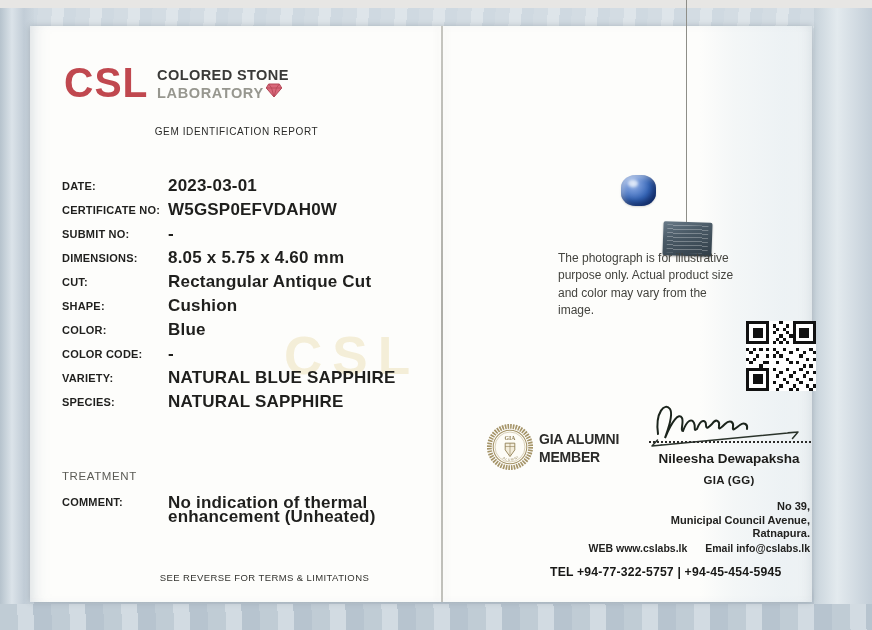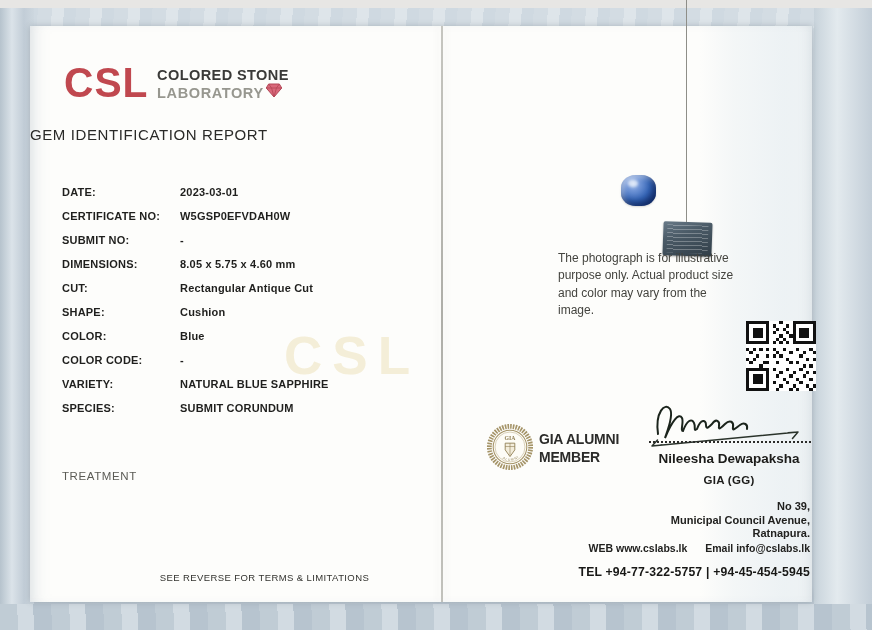--- a/index.html
+++ b/index.html
@@ -22,28 +22,28 @@
     background:linear-gradient(180deg,#c6c6c0,#aeaea8 50%,#c2c2bc);
     box-shadow:-4px 0 6px rgba(0,0,0,.05),4px 0 6px rgba(0,0,0,.05);}
   .right-tint{position:absolute;left:700px;top:26px;width:112px;height:576px;pointer-events:none;
     background:linear-gradient(90deg,rgba(190,210,225,0) 0,rgba(195,213,226,.16) 30%,rgba(190,210,225,.26) 75%,rgba(170,193,210,.18) 100%);}
   
   .logo{position:absolute;left:64px;top:60px;display:flex;align-items:flex-start;transform:scaleX(.97);transform-origin:left top;}
   .logo-abbr{font-size:42px;font-weight:700;letter-spacing:1px;line-height:46px;}
   .logo-words{margin-left:9px;margin-top:6px;}
   .logo-l1{font-size:15px;font-weight:800;color:#3a3a38;letter-spacing:.4px;line-height:17px;}
   .logo-l2{font-size:15px;font-weight:700;color:#97978f;letter-spacing:.6px;line-height:17px;display:flex;align-items:center;gap:2px;}
-  .title{position:absolute;left:30px;top:126px;width:413px;
-    font-size:15px;font-weight:400;color:#2a2a28;letter-spacing:.6px;}
+  .title{position:absolute;left:30px;top:126px;width:413px;text-align:center;
+    font-size:10px;font-weight:400;color:#2a2a28;letter-spacing:.6px;}
   
   .fields{position:absolute;left:62px;top:174px;width:365px;}
-  .frow{display:flex;height:24px;align-items:flex-end;gap:12px;}
+  .frow{display:flex;height:24px;align-items:center;}
   .frow.gap{margin-top:20px;}
   .flab{width:106px;flex:none;font-size:11px;font-weight:700;color:#1f1f1d;letter-spacing:.2px;}
-  .fval{font-size:11px;font-weight:700;color:#1f1f1d;letter-spacing:.2px;}
+  .fval{font-size:17px;font-weight:700;color:#1f1f1d;letter-spacing:.2px;}
   .treatment{position:absolute;left:62px;top:470px;font-size:11.5px;font-weight:400;color:#5b5b55;letter-spacing:.6px;}
   .comment-row{position:absolute;left:62px;top:496px;display:flex;width:380px;}
   .comment-row .flab{width:106px;}
   .comment-row .fval{width:245px;line-height:14px;}
   .watermark{position:absolute;left:284px;top:325px;font-size:53px;font-weight:700;letter-spacing:10px;
     color:#f3ecd2;opacity:.85;}
   .footer-note{position:absolute;left:30px;top:572px;width:413px;text-align:center;
     font-size:9.5px;color:#33332f;letter-spacing:.4px;padding-left:28px;}
   
   .gem{position:absolute;left:621px;top:175px;width:35px;height:31px;border-radius:42%;
@@ -67,21 +67,21 @@
   .dotline{position:absolute;left:649px;top:441px;width:162px;border-top:2px dotted #2c2c2a;}
   .signame{position:absolute;left:639px;top:451px;width:180px;text-align:center;
     font-size:13.5px;font-weight:700;color:#1c1c1a;}
   .sigcred{position:absolute;left:639px;top:474px;width:180px;text-align:center;
     font-size:11.5px;font-weight:700;color:#1c1c1a;letter-spacing:.3px;}
   
   .address{position:absolute;right:62px;top:500px;width:230px;text-align:right;
     font-size:11px;font-weight:700;color:#21211f;line-height:13.5px;}
   .webline{margin-top:1px;font-size:10.5px;font-weight:600;}
   .webline .sep{display:inline-block;width:12px;}
-  .tel{position:absolute;right:62px;top:565px;width:260px;text-align:right;
+  .tel{position:absolute;right:62px;top:565px;width:260px;text-align:left;
     font-size:12.2px;font-weight:700;color:#181816;letter-spacing:.2px;}
 </style>
 </head>
 <body>
 
 <div id="stage">
   <div class="sleeve-top"></div>
   <div class="sleeve-left"></div>
   <div class="sleeve-right"></div>
   <div class="sleeve-bottom"></div>
@@ -142,25 +142,29 @@
     <div class="frow">
       <span class="flab">COLOR CODE:</span>
       <span class="fval">-</span>
     </div>
     <div class="frow">
       <span class="flab">VARIETY:</span>
       <span class="fval">NATURAL BLUE SAPPHIRE</span>
     </div>
     <div class="frow">
       <span class="flab">SPECIES:</span>
-      <span class="fval">SUBMIT CORUNDUM</span>
+      <span class="fval">NATURAL SAPPHIRE</span>
     </div>
   </div>
 
   <div class="treatment">TREATMENT</div>
+  <div class="comment-row">
+    <span class="flab">COMMENT:</span>
+    <span class="fval">No indication of thermal enhancement (Unheated)</span>
+  </div>
 
   <div class="footer-note">SEE REVERSE FOR TERMS &amp; LIMITATIONS</div>
 
   <div class="string"></div>
   <div class="gem"></div>
   <div class="hologram"></div>
   <div class="caption">The photograph is for illustrative purpose only. Actual product size and color may vary from the image.</div>
 
   <div class="qr">
     <svg width="70" height="70" viewBox="0 0 21 21" shape-rendering="crispEdges">

